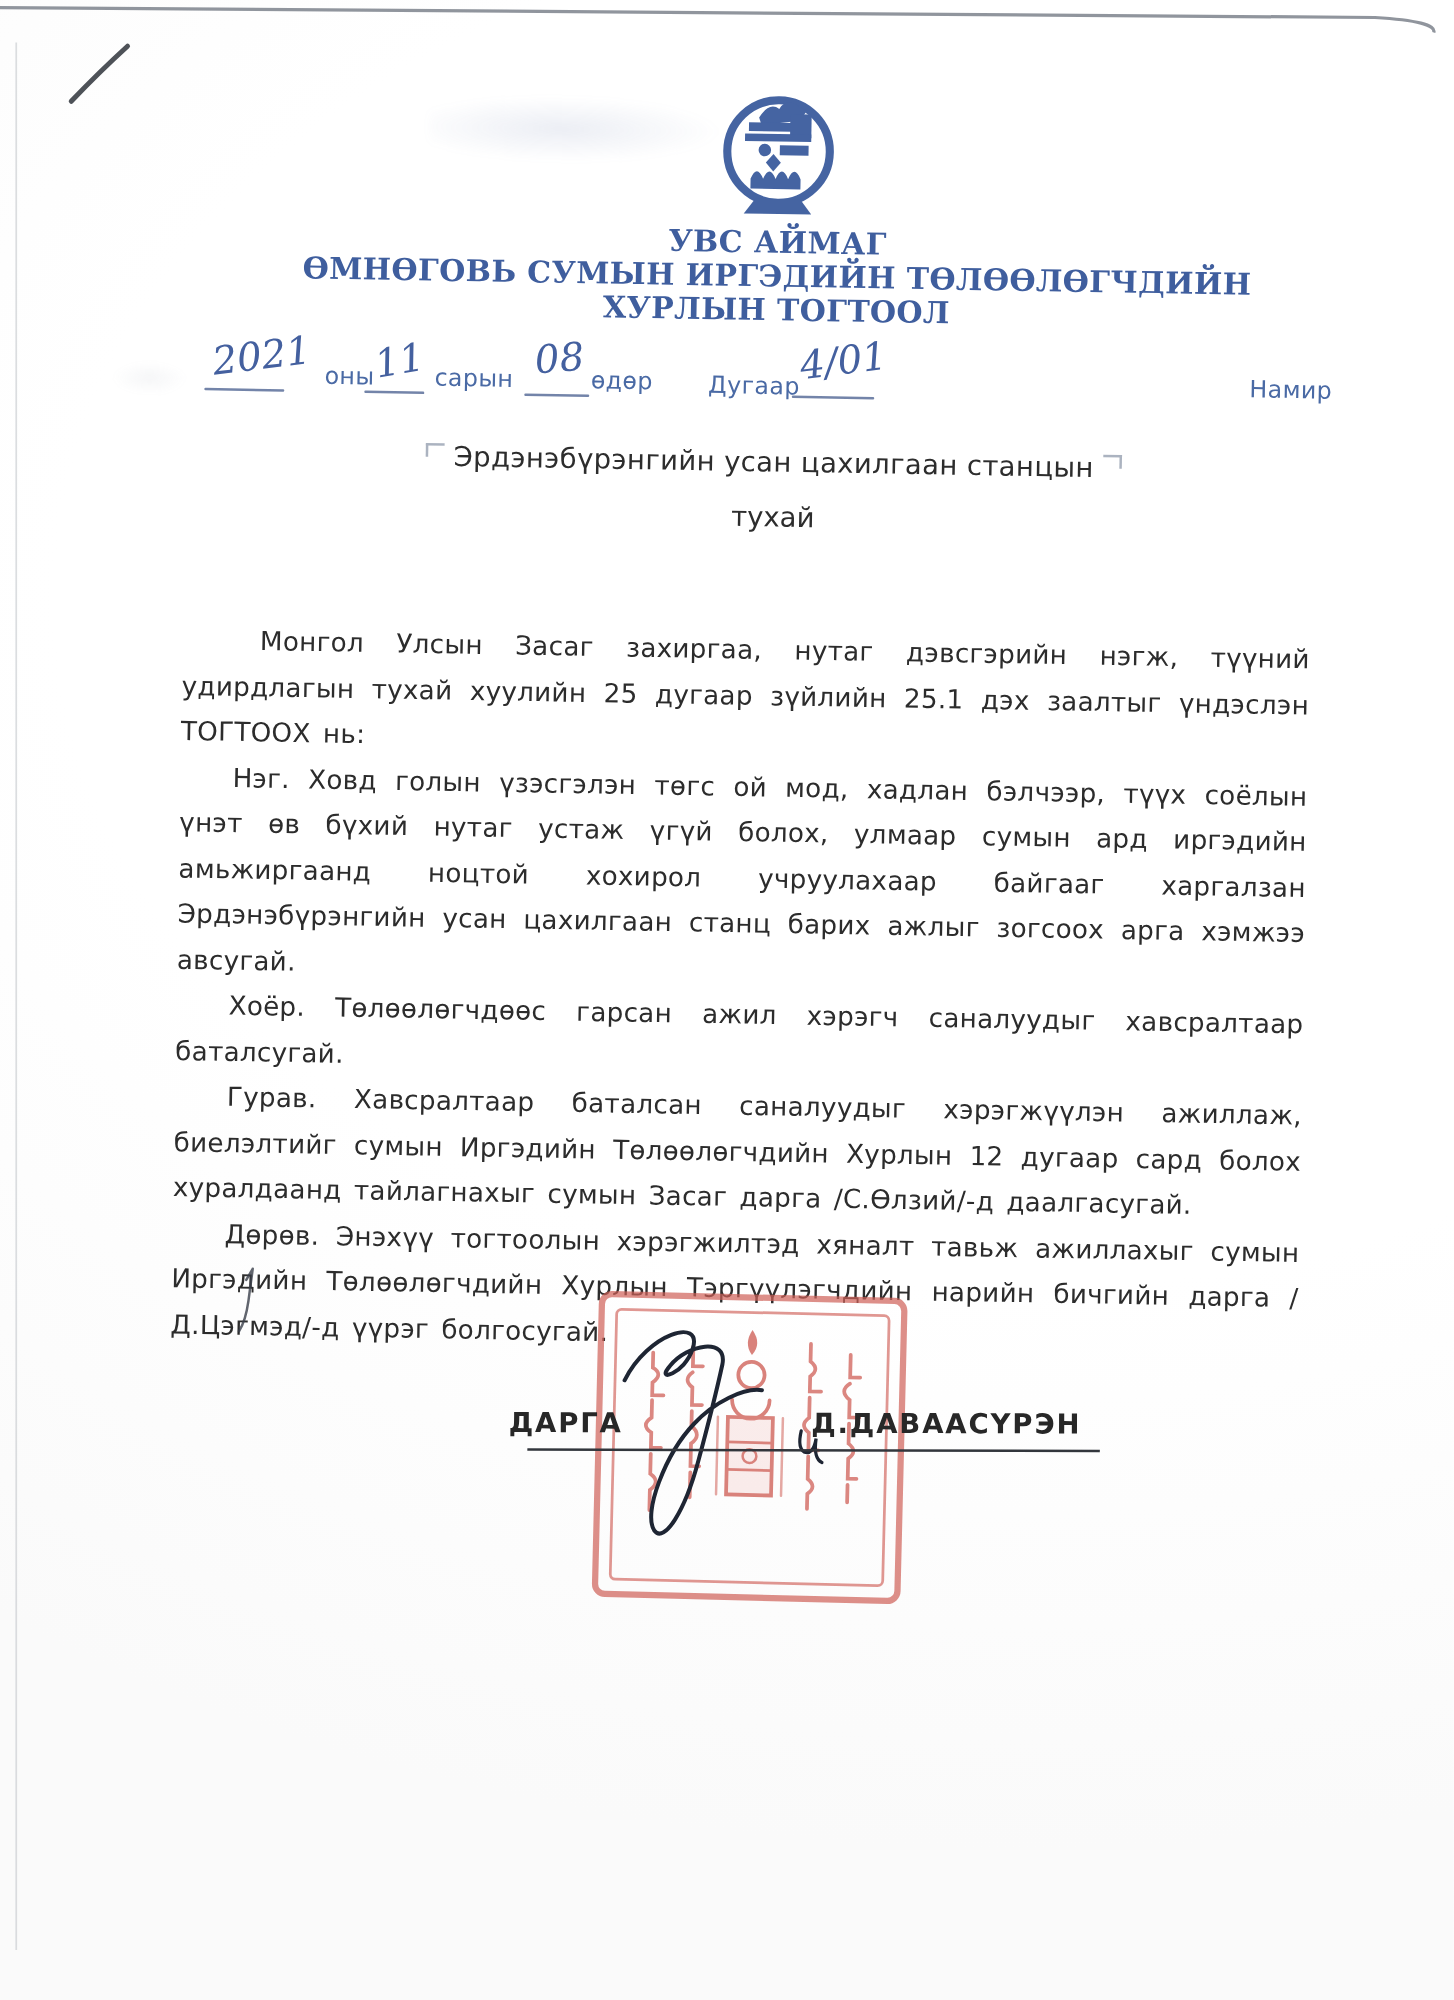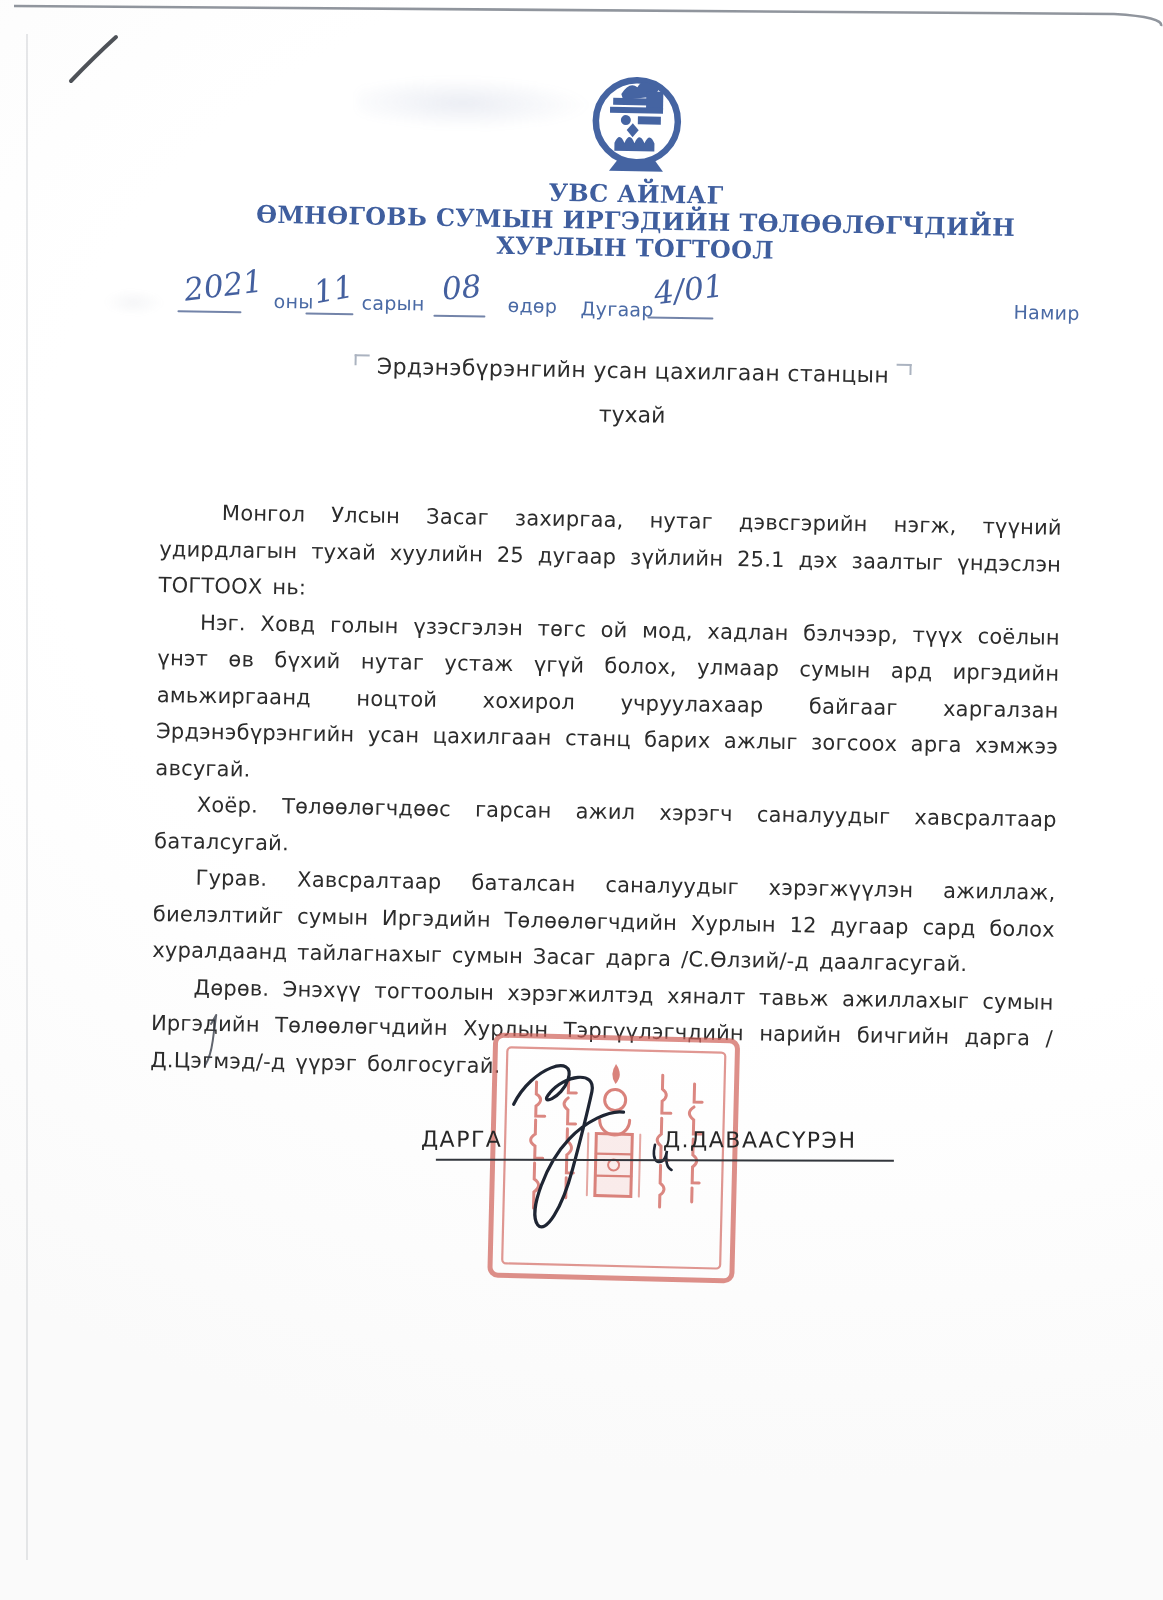--- a/index.html
+++ b/index.html
@@ -1,21 +1,21 @@
 <!DOCTYPE html>
 <html><head>
 <meta charset="utf-8">
 <style>
   html,body{margin:0;padding:0;}
   body{
     width:1163px;height:1600px;position:relative;overflow:hidden;
     background:radial-gradient(1400px 1000px at 70% 30%, #ffffff 55%, #fafafa 100%);
     font-family:"DejaVu Sans", sans-serif;
   }
-  .page{position:absolute;inset:0;margin-left:14px;}
+  .page{position:absolute;inset:0;}
   .scan{position:absolute;inset:0;transform:rotate(1deg);transform-origin:150px 280px;}
 
   
   .emblem{position:absolute;left:566px;top:64px;width:108px;height:106px;}
   .org-header{
     position:absolute;left:39px;top:172px;width:1163px;text-align:center;
     color:#3f5e9e;font-family:"DejaVu Serif", serif;font-weight:bold;
     font-size:24px;line-height:27px;letter-spacing:.3px;
   }
   
@@ -44,21 +44,21 @@
     font-size:21px;line-height:36.5px;color:#2c2c2c;text-align:justify;
     word-spacing:3px;letter-spacing:.2px;
   }
   .body-text p{margin:0;}
   .ind-lg{text-indent:62px;}
   .ind-sm{text-indent:42px;}
 
   
   .sig-row{position:absolute;left:422px;top:1118px;width:480px;height:48px;
     transform:rotate(-.85deg);transform-origin:0 50%;}
-  .sig-role,.sig-name{position:absolute;top:4px;font-size:22px;font-weight:400;
+  .sig-role,.sig-name{position:absolute;top:4px;font-size:22px;font-weight:700;
     letter-spacing:1.5px;color:#272727;}
   .sig-role{left:0;}
   .sig-name{left:242px;}
   .sig-line{position:absolute;left:15px;top:36px;width:458px;height:2px;background:#32363c;}
   .stamp{position:absolute;left:490px;top:1026px;width:250px;height:248px;transform:rotate(.4deg);}
   .sig-ink{position:absolute;left:498px;top:1038px;width:210px;height:210px;}
 
   
   .artifact{position:absolute;pointer-events:none;}
   .bleed{
@@ -113,21 +113,21 @@
       <span class="hw" style="left:170px;top:266px;">2021</span>
       <span class="u-line" style="left:164px;top:310px;width:64px;"></span>
       <span class="printed" style="left:260px;top:288px;">оны</span>
 
       <span class="hw" style="left:300px;top:268px;transform:rotate(-11deg);">11</span>
       <span class="u-line" style="left:292px;top:310px;width:48px;"></span>
       <span class="printed" style="left:348px;top:288px;">сарын</span>
 
       <span class="hw" style="left:428px;top:264px;transform:rotate(-6deg);">08</span>
       <span class="u-line" style="left:420px;top:310px;width:52px;"></span>
-      <span class="printed" style="left:494px;top:288px;">өдөр</span>
+      <span class="printed" style="left:473px;top:288px;">өдөр</span>
 
       <span class="printed" style="left:567px;top:290px;">Дугаар</span>
       <span class="hw" style="left:640px;top:262px;">4/01</span>
       <span class="u-line" style="left:634px;top:308px;width:66px;"></span>
 
       <span class="printed" style="left:1000px;top:286px;">Намир</span>
     </div>
 
     <div class="doc-title">
       <span class="title-l1">Эрдэнэбүрэнгийн усан цахилгаан станцын</span>

